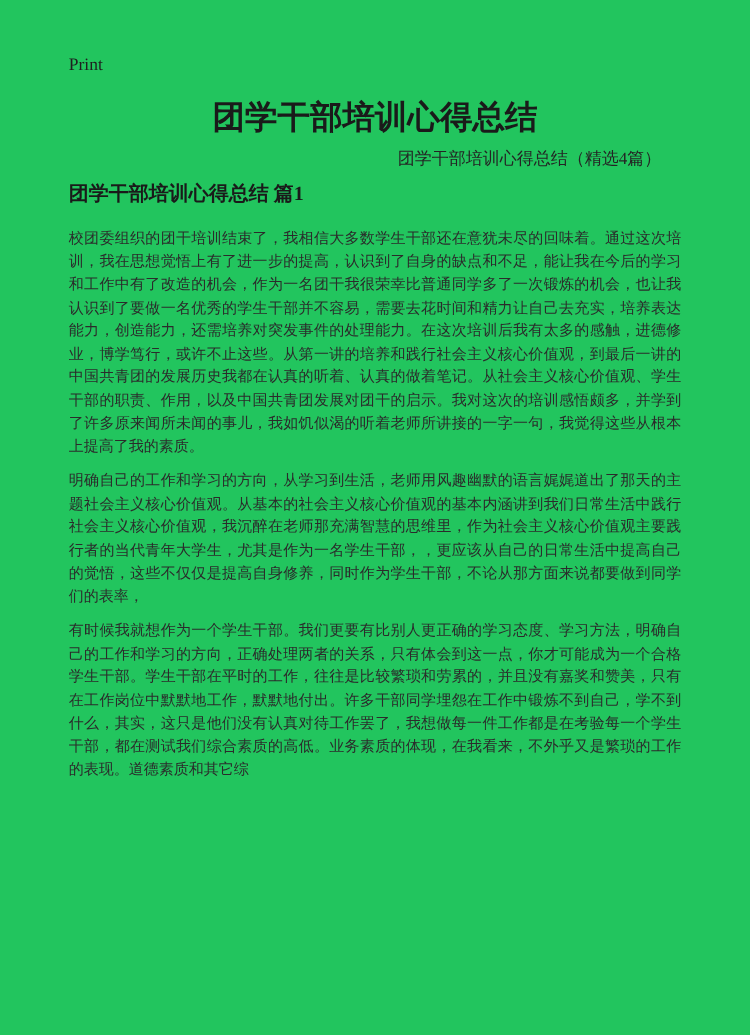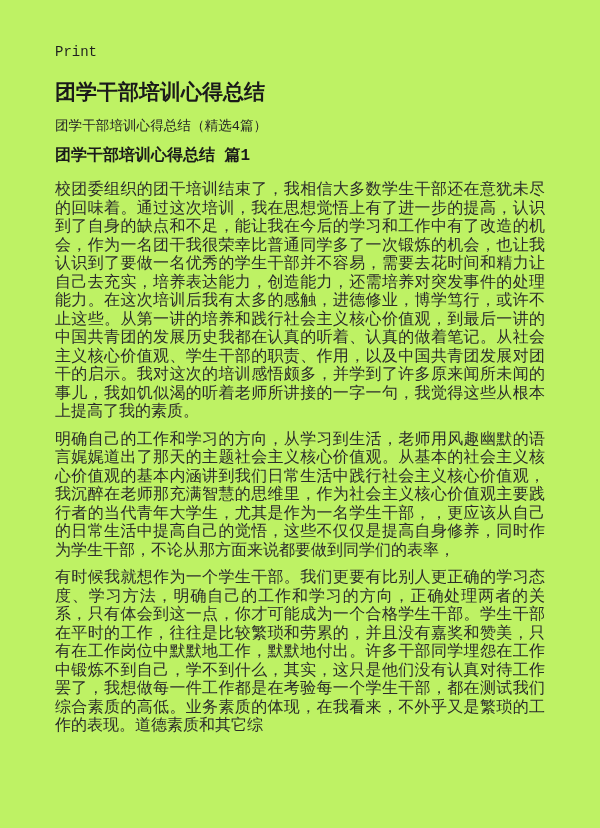--- a/index.html
+++ b/index.html
@@ -1,61 +1,63 @@
 <!DOCTYPE html>
 <html><head>
 <meta charset="utf-8">
 <style>
   html, body { margin: 0; padding: 0; background: #ffffff; }
   .page {
     position: relative;
     width: 600px;
     height: 828px;
-    background: #bef264;
+    background: #22c55e;
     overflow: hidden;
-    font-family: Liberation Mono, monospace;
+    font-family: Liberation Serif, serif;
     color: #2b2b2b;
     box-sizing: border-box;
   }
   .content {
     padding: 0 55px;
   }
   .print-label {
     margin: 44px 0 0;
     font-size: 14px;
     line-height: 17px;
     color: #1f1f1f;
   }
   .doc-title {
     margin: 20px 0 0;
-    font-size: 21px;
+    font-size: 26px;
     line-height: 26px;
     font-weight: bold;
+    text-align: center;
     color: #1a1a1a;
   }
   .doc-subtitle {
-    margin: 11px 0 0;
+    margin: 11px 16px 0;
     font-size: 13.6px;
     line-height: 18px;
     font-weight: normal;
     color: #242424;
+    text-align: right;
   }
   .section-heading {
     margin: 11px 0 0;
     font-size: 16px;
     line-height: 18px;
     font-weight: bold;
     color: #1a1a1a;
   }
   .body-text {
     margin-top: 16px;
   }
   .body-text p {
     margin: 0 0 9px;
-    font-size: 16px;
+    font-size: 12px;
     line-height: 18.5px;
     text-align: justify;
     word-break: break-all;
     color: #2b2b2b;
   }
 </style>
 </head>
 <body>
 
 <div class="page">

